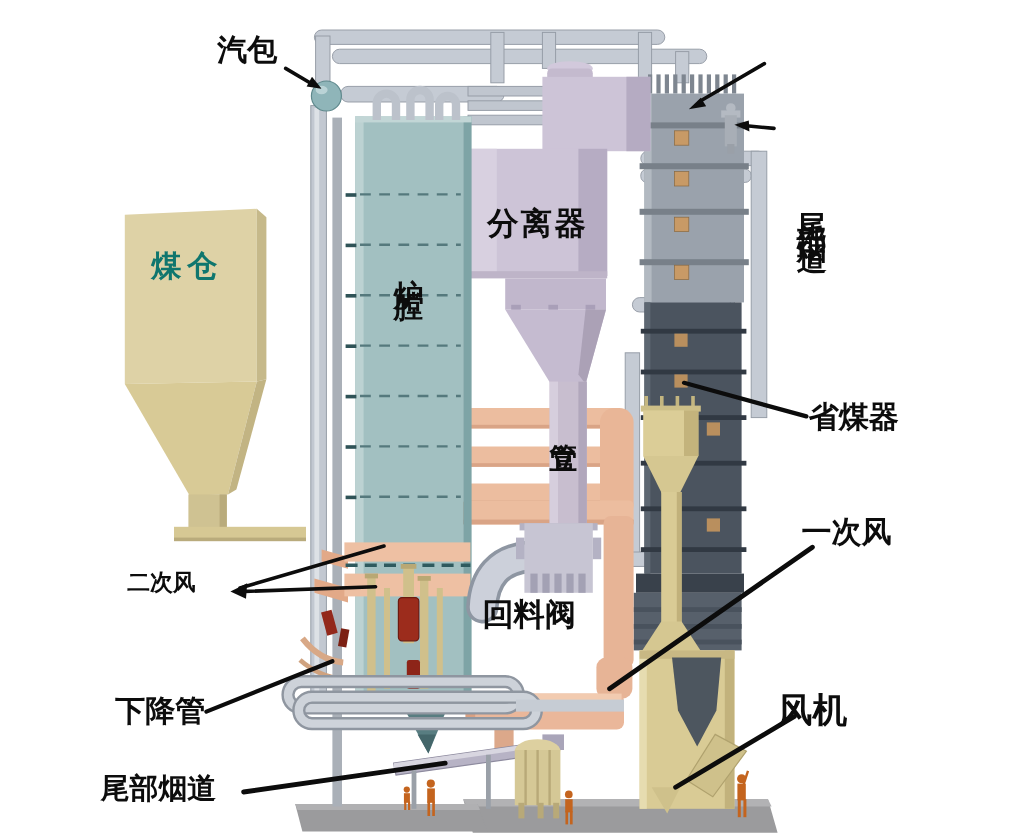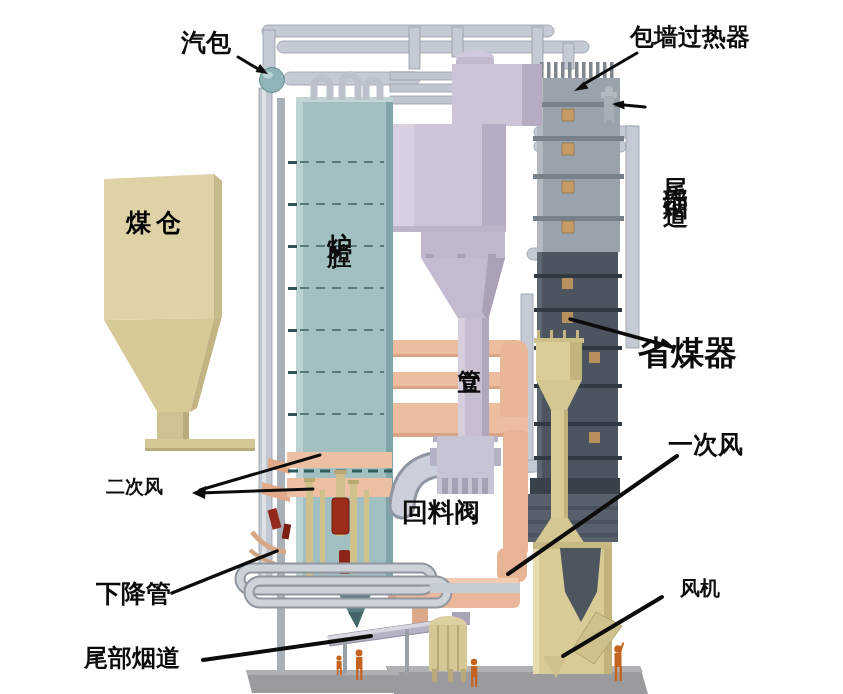--- a/index.html
+++ b/index.html
@@ -312,26 +312,26 @@
     <line class="leader" x1="662" y1="585" x2="563" y2="644" stroke-width="4"></line>
     <line class="leader" x1="200" y1="478" x2="320" y2="443" stroke-width="3"></line>
     <line class="leader" x1="200" y1="481" x2="313" y2="477" stroke-width="3"></line>
     <polygon class="arrow" points="192,481 206,474 205,487"></polygon>
     <line class="leader" x1="172" y1="581" x2="277" y2="539" stroke-width="3.5"></line>
     <line class="leader" x1="203" y1="648" x2="371" y2="624" stroke-width="4"></line>
   </g>
 </svg>
 
   <div class="lbl" style="left:181px;top:17px;font-size:25px;">汽包</div>
-  <div class="lbl" style="left:630px;top:12px;font-size:24px;">包墙过热器</div>
-  <div class="lbl" style="left:126px;top:197px;font-size:25px;letter-spacing:5px;color:#000000;">煤仓</div>
+  <div class="lbl" style="left:126px;top:197px;font-size:25px;letter-spacing:5px;color:#0f766e;">煤仓</div>
   <div class="lbl vlbl" style="left:326px;top:200px;font-size:25px;letter-spacing:10px;">炉膛</div>
+  <div class="lbl" style="left:406px;top:160px;font-size:26px;letter-spacing:2px;">分离器</div>
   <div class="lbl vlbl" style="left:662px;top:145px;font-size:25px;letter-spacing:9px;">尾部烟道</div>
-  <div class="lbl" style="left:638px;top:323px;font-size:33px;">省煤器</div>
+  <div class="lbl" style="left:674px;top:323px;font-size:25px;">省煤器</div>
   <div class="lbl vlbl" style="left:457px;top:338px;font-size:23px;letter-spacing:2px;">立管</div>
   <div class="lbl" style="left:668px;top:419px;font-size:25px;">一次风</div>
   <div class="lbl" style="left:106px;top:465px;font-size:19px;">二次风</div>
   <div class="lbl" style="left:402px;top:486px;font-size:26px;">回料阀</div>
   <div class="lbl" style="left:96px;top:568px;font-size:25px;">下降管</div>
   <div class="lbl" style="left:84px;top:633px;font-size:24px;">尾部烟道</div>
-  <div class="lbl" style="left:680px;top:566px;font-size:20px;text-align:right;">风机</div>
+  <div class="lbl" style="left:648px;top:566px;font-size:29px;text-align:right;">风机</div>
 
 </div>
 
 </body></html>

